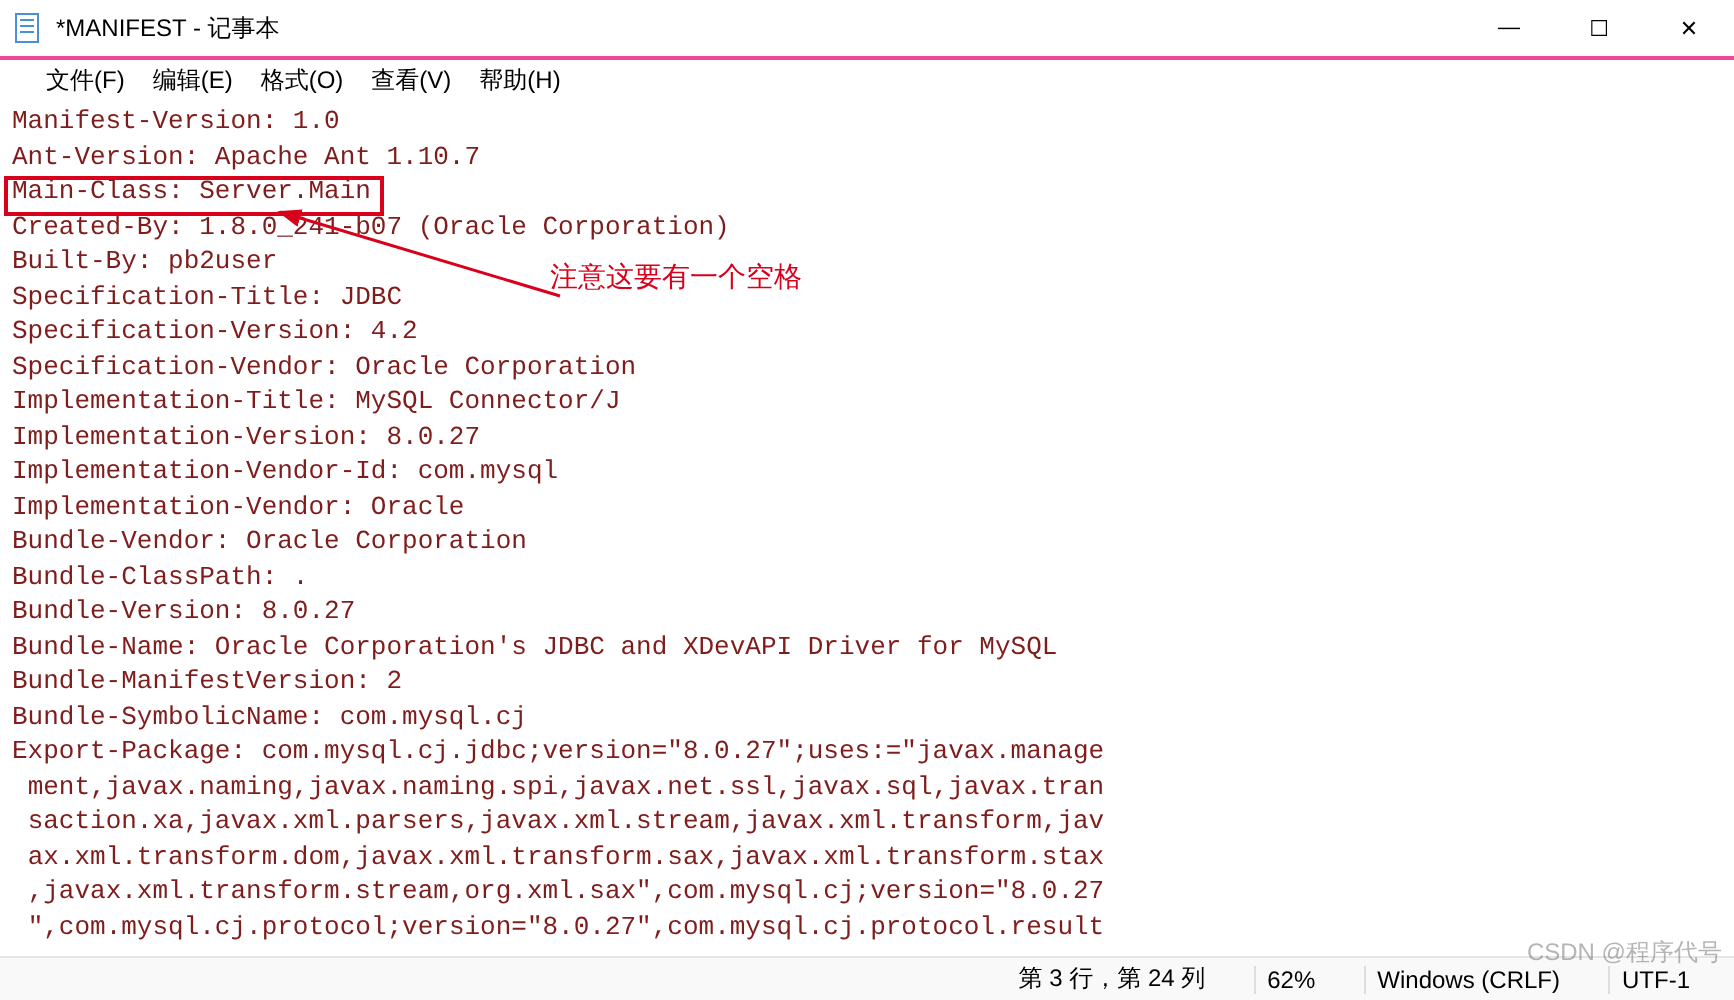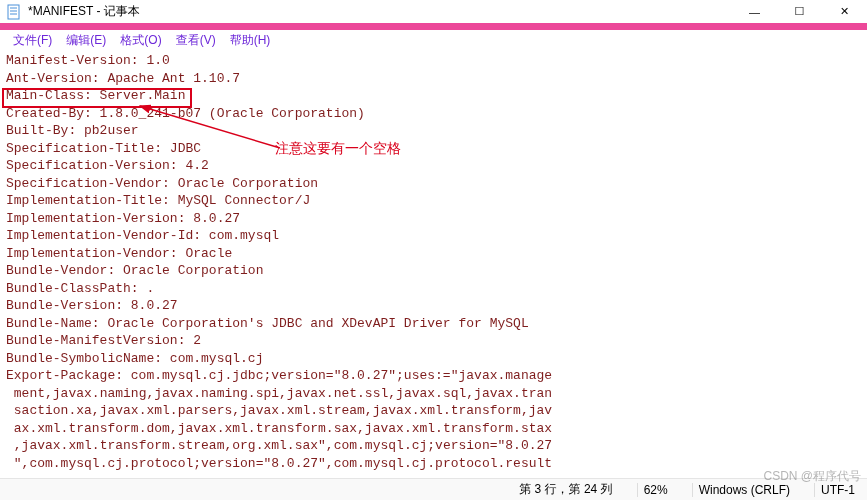--- a/index.html
+++ b/index.html
@@ -10,21 +10,21 @@
       width: 867px;
       height: 500px;
       overflow: hidden;
       position: relative;
     }
     .titlebar {
       height: 30px;
       display: flex;
       align-items: center;
       padding-left: 6px;
-      border-bottom: 7px solid #ec4899;
+      border-bottom: 2px solid #ec4899;
       background: #fff;
     }
     .titlebar-icon {
       width: 16px;
       height: 16px;
       margin-right: 6px;
       display: inline-flex;
       align-items: center;
       justify-content: center;
     }
@@ -42,23 +42,23 @@
       display: flex;
       align-items: center;
       justify-content: center;
       font-size: 11px;
       color: #000;
     }
     .menubar {
       height: 20px;
       display: flex;
       align-items: center;
-      padding-left: 7px;
+      padding-left: 17px;
       font-size: 12px;
-      color: #6d28d9;
+      color: #000000;
       gap: 2px;
     }
     .menuitem {
       padding: 2px 6px;
     }
     .content {
       padding: 2px 6px;
       font-family: Liberation Mono, monospace;
       font-size: 13px;
       line-height: 17.5px;
@@ -77,37 +77,37 @@
     }
     .annotation-line {
       position: absolute;
       left: 140px;
       top: 54px;
       pointer-events: none;
     }
     .annotation-text {
       position: absolute;
       left: 275px;
-      top: 140px;
+      top: 130px;
       color: #d9001b;
       font-size: 14px;
       pointer-events: none;
     }
     .statusbar {
       position: absolute;
       bottom: 0;
       left: 0;
       right: 0;
       height: 22px;
       border-top: 1px solid #e5e5e5;
       display: flex;
       align-items: center;
       justify-content: flex-end;
       font-size: 12px;
-      padding-right: 6px;
+      padding-right: 16px;
       gap: 18px;
       background: #f9f9f9;
     }
     .status-seg {
       padding: 0 6px;
       border-left: 1px solid #ddd;
     }
     .status-seg:first-child { border-left: none; }
     .watermark {
       position: absolute;

